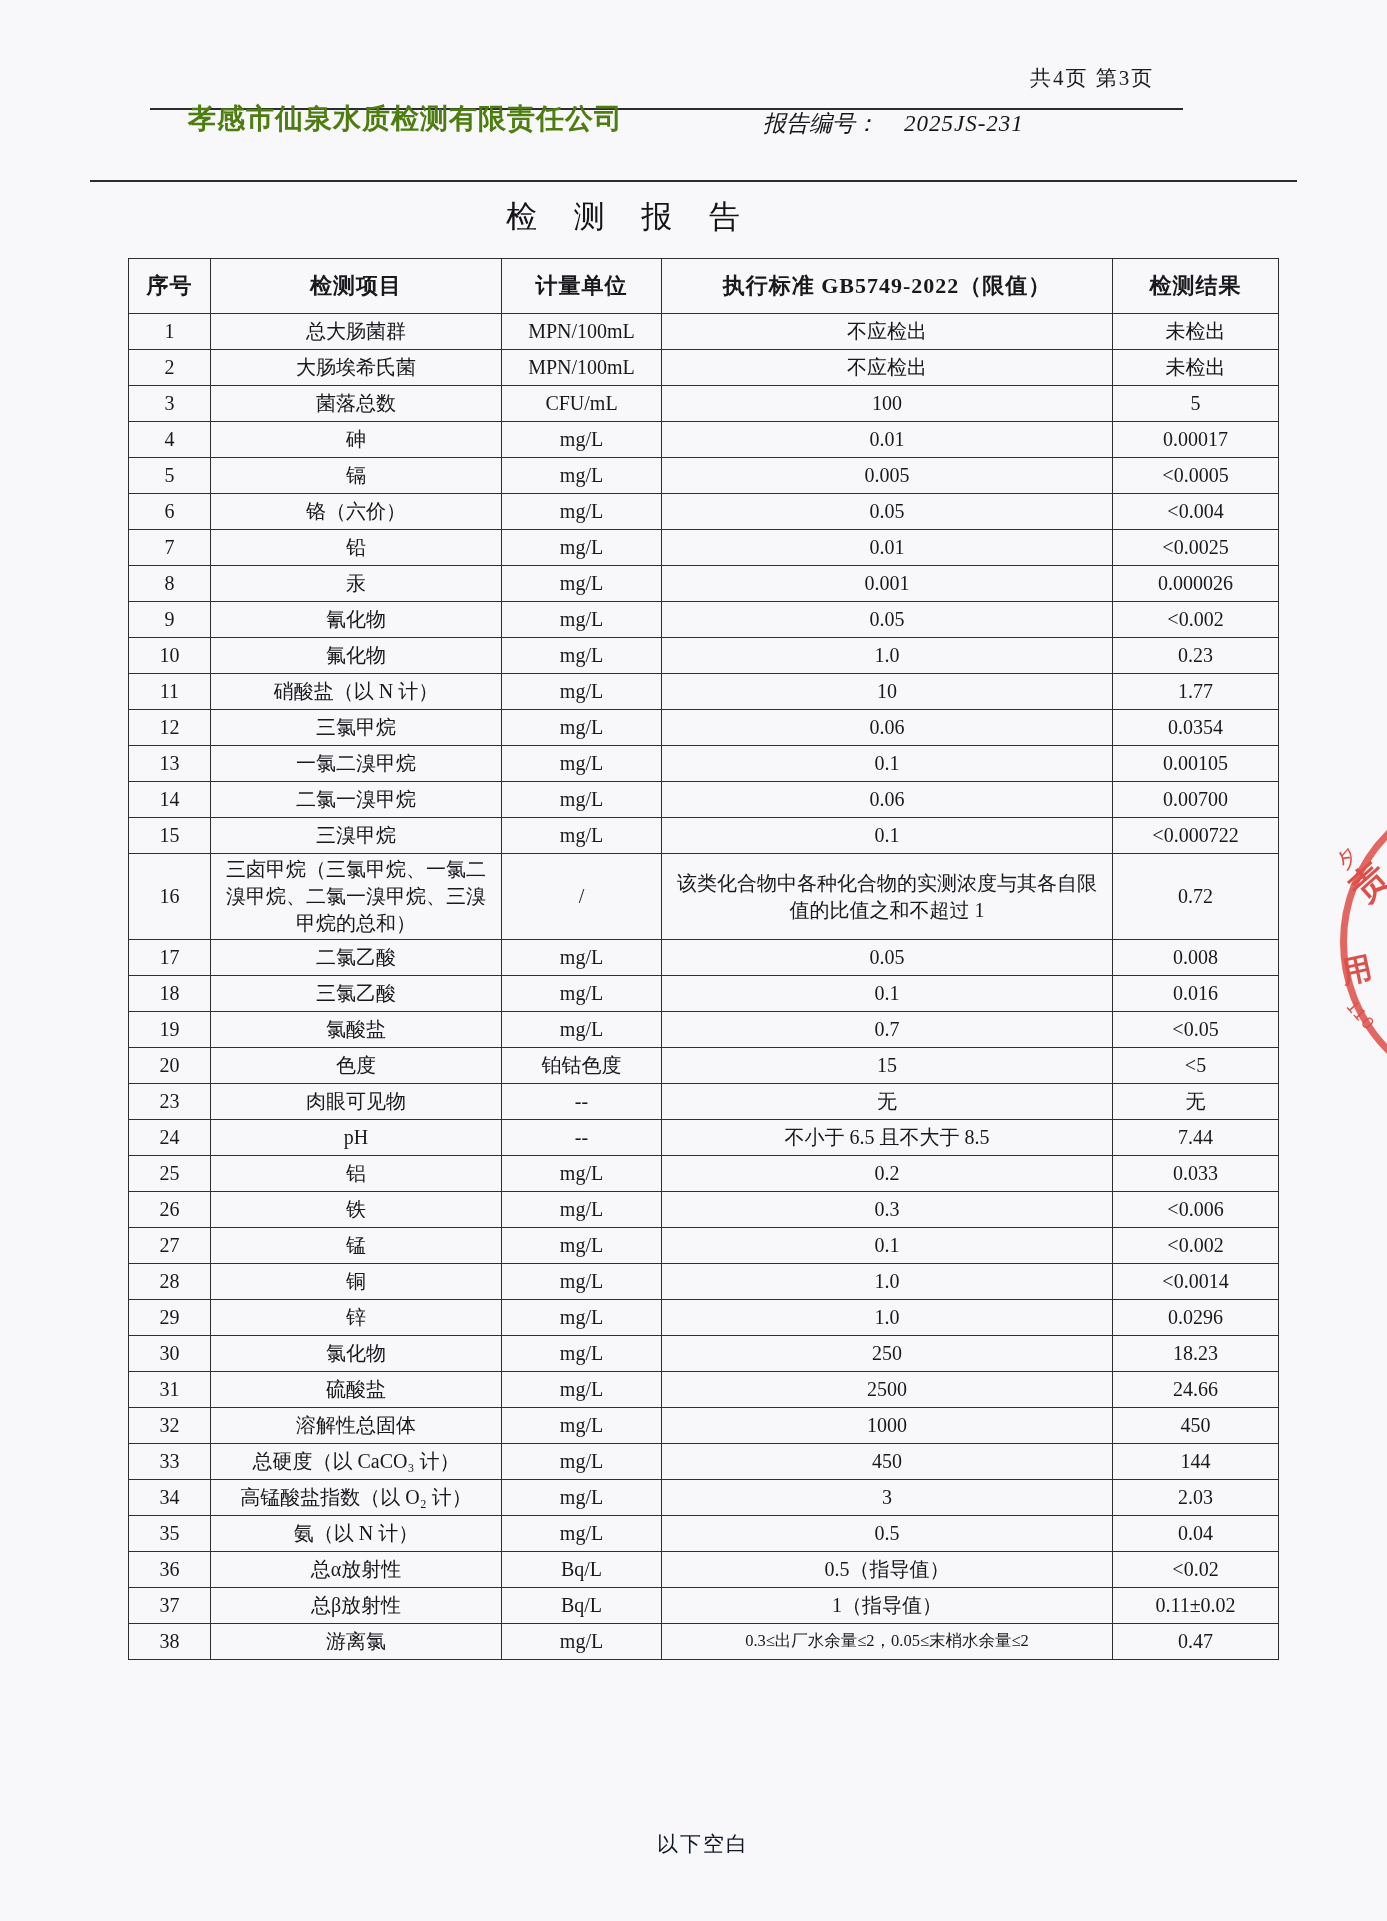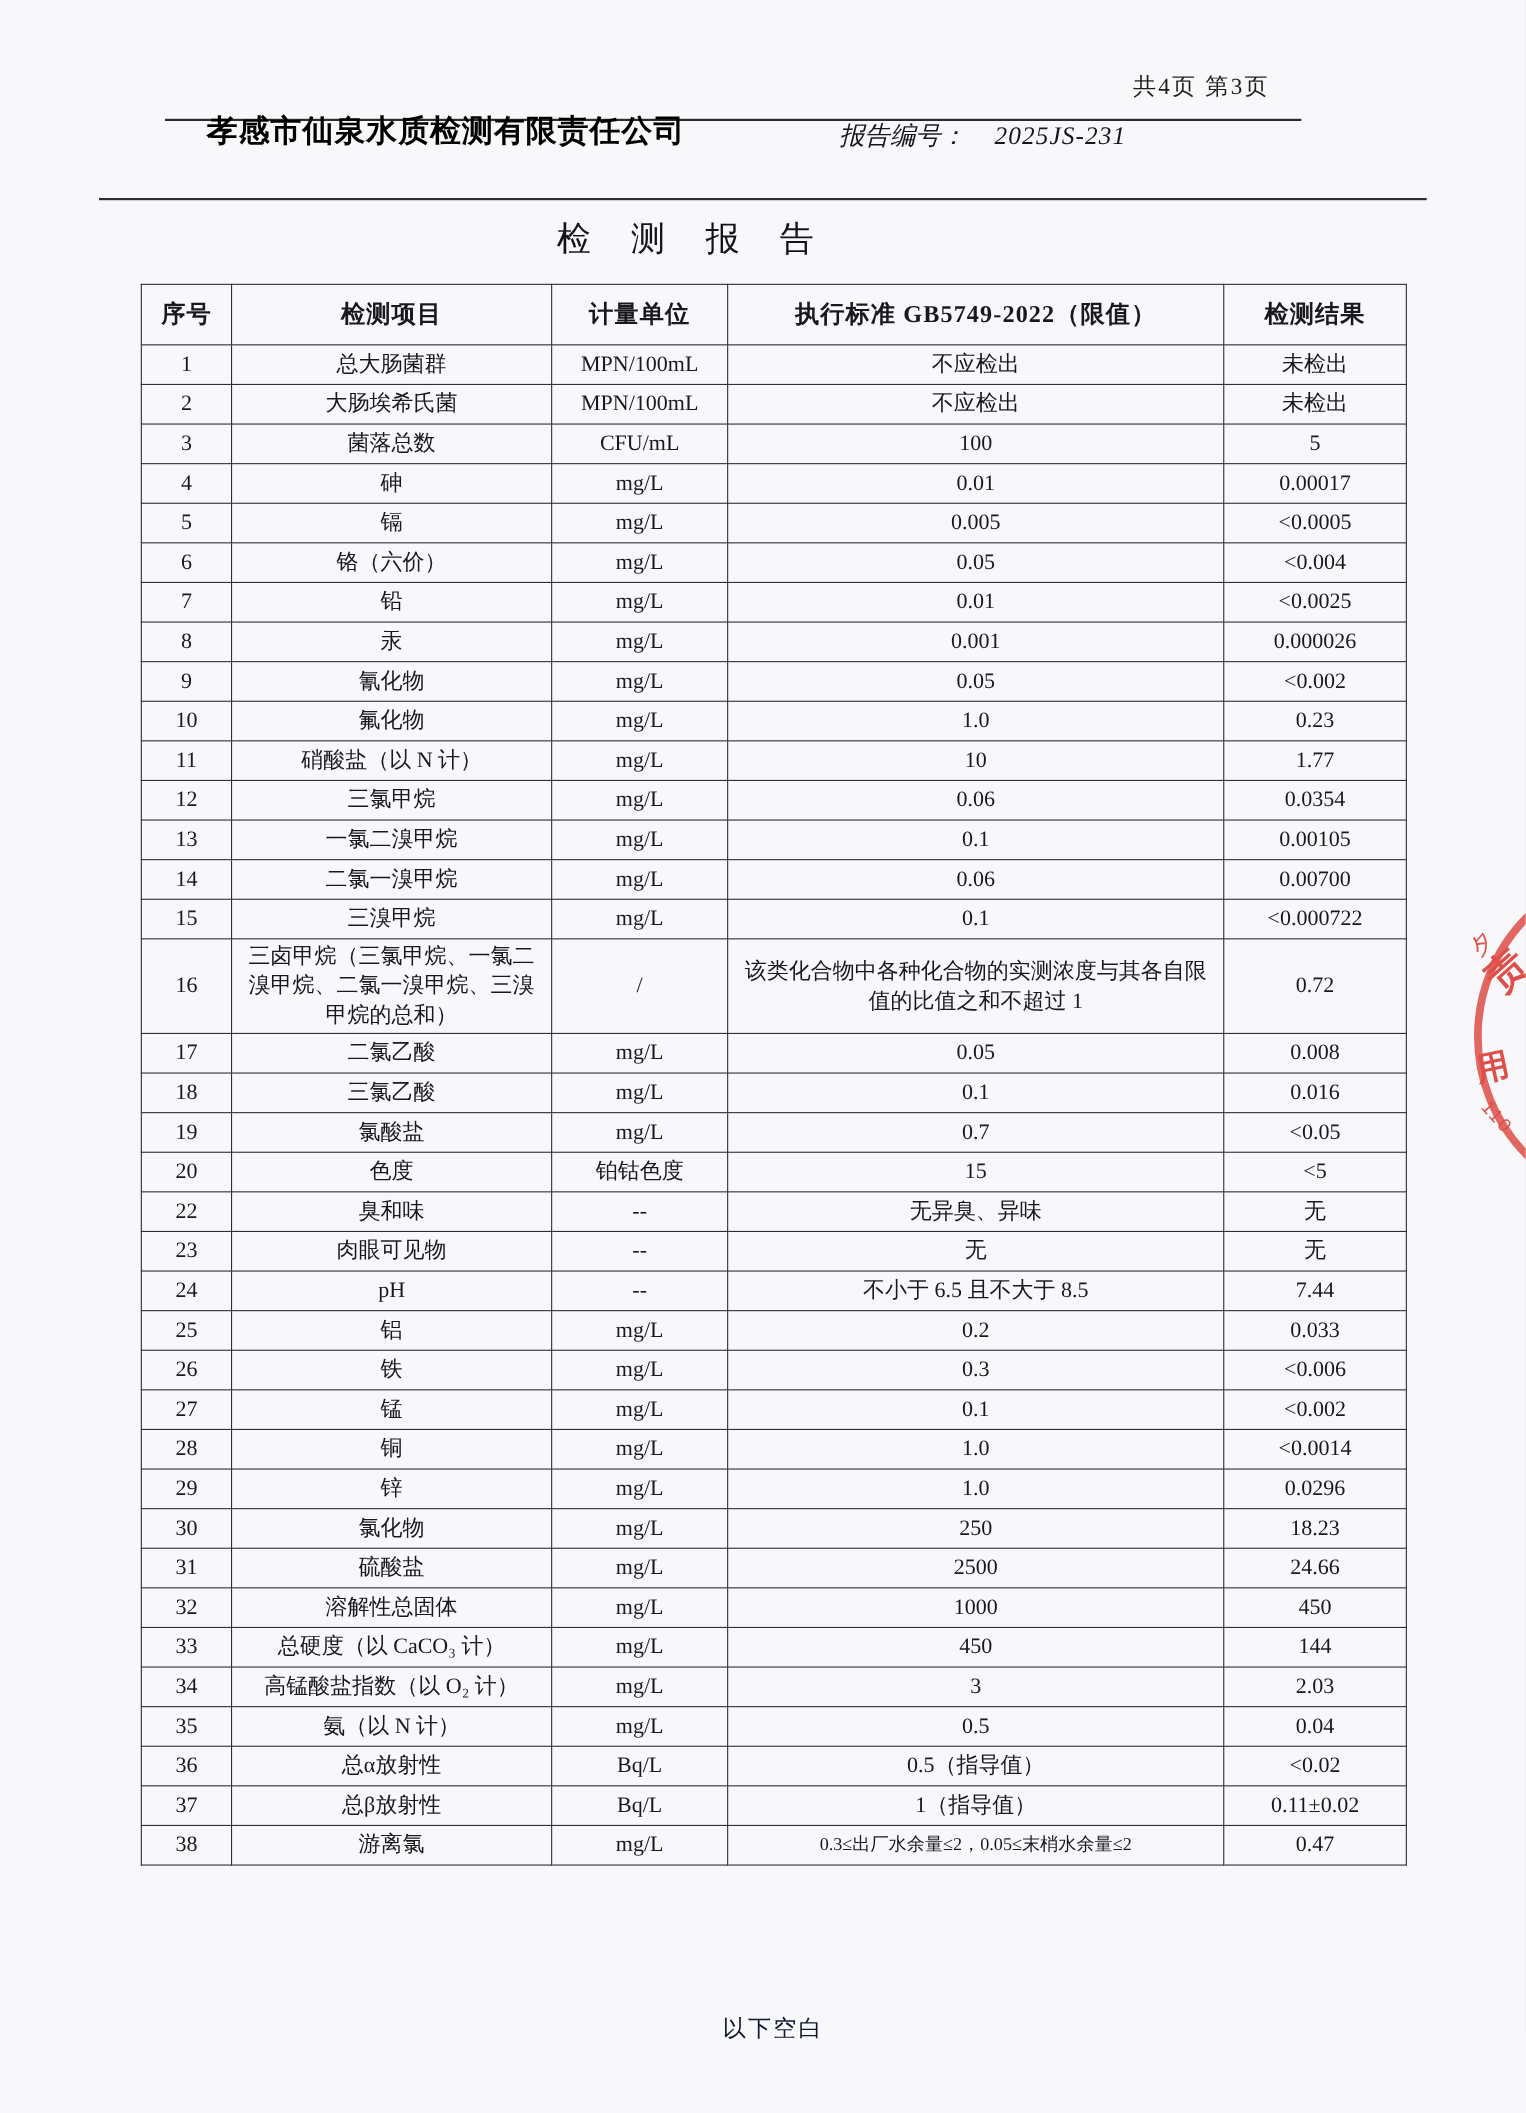--- a/index.html
+++ b/index.html
@@ -16,21 +16,21 @@
   .pagination{
     position:absolute;left:1030px;top:64px;
     font-size:21px;letter-spacing:2px;
   }
   .rule{position:absolute;background:#2c2c30;height:2px;}
   .rule-top{left:150px;top:108px;width:1033px;}
   .rule-mid{left:90px;top:180px;width:1207px;height:2px;}
   .company{
     position:absolute;left:188px;top:100px;
     font-family:Liberation Sans, sans-serif;
-    font-weight:bold;font-size:28px;letter-spacing:1px;color:#000000;
+    font-weight:bold;font-size:28px;letter-spacing:1px;color:#4d7c0f;
   }
   .report-no{
     position:absolute;left:763px;top:108px;
     font-size:23px;color:#15151a;font-style:italic;
   }
   .report-no .val{margin-left:26px;letter-spacing:1px;}
   .doc-title{
     position:absolute;left:55px;top:196px;width:1150px;
     text-align:center;
     font-family:"Liberation Sans","DejaVu Sans",sans-serif;
@@ -235,27 +235,20 @@
           <td>&lt;0.05</td>
         </tr>
         <tr>
           <td>20</td>
           <td>色度</td>
           <td>铂钴色度</td>
           <td>15</td>
           <td>&lt;5</td>
         </tr>
         <tr>
-          <td>22</td>
-          <td>臭和味</td>
-          <td>--</td>
-          <td>无异臭、异味</td>
-          <td>无</td>
-        </tr>
-        <tr>
           <td>23</td>
           <td>肉眼可见物</td>
           <td>--</td>
           <td>无</td>
           <td>无</td>
         </tr>
         <tr>
           <td>24</td>
           <td>pH</td>
           <td>--</td>

